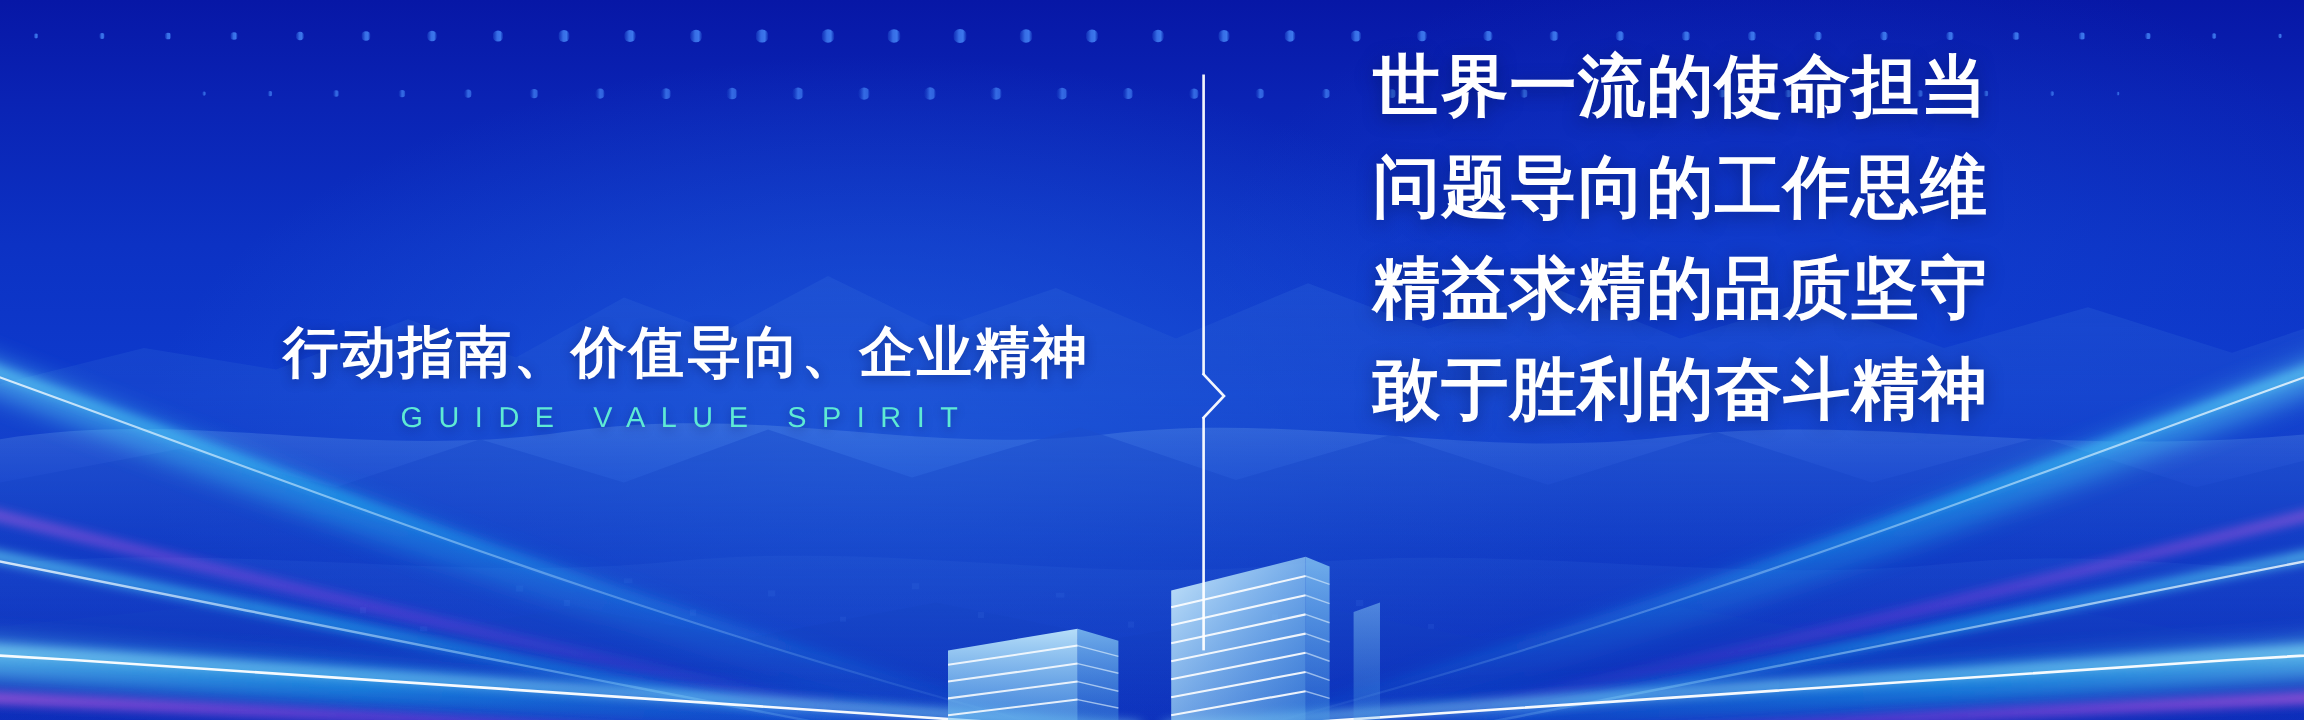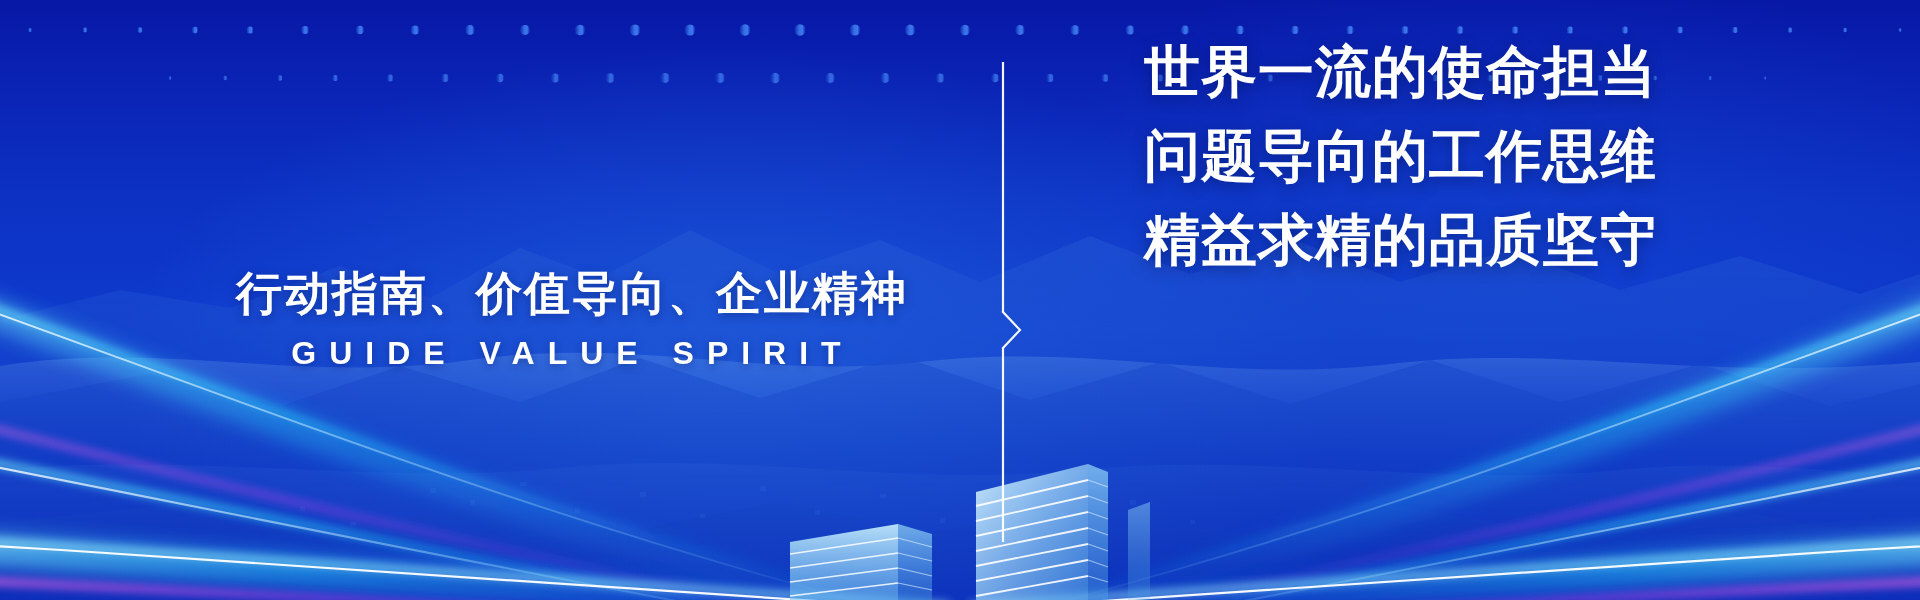--- a/index.html
+++ b/index.html
@@ -72,23 +72,23 @@
     color:#ffffff;
     font-size:46px;
     font-weight:700;
     letter-spacing:2px;
     line-height:1.14;
     white-space:nowrap;
     text-shadow:0 2px 10px rgba(0,20,90,.45);
   }
   .left-sub{
     margin-top:16px;
-    color:#ffffff;
-    font-size:32px;
-    font-weight:700;
+    color:#5eead4;
+    font-size:24px;
+    font-weight:400;
     letter-spacing:13px;
     text-indent:13px;
     white-space:nowrap;
     text-shadow:0 2px 8px rgba(0,20,90,.4);
   }
 
   
   .right-block{
     position:absolute; left:1144px; top:44px;
     width:620px;
@@ -419,15 +419,16 @@
 
   <div class="left-block">
     <div class="left-title">行动指南、价值导向、企业精神</div>
     <div class="left-sub">GUIDE VALUE SPIRIT</div>
   </div>
 
   <div class="right-block">
     <div class="right-line">世界一流的使命担当</div>
     <div class="right-line">问题导向的工作思维</div>
     <div class="right-line">精益求精的品质坚守</div>
+    <div class="right-line">敢于胜利的奋斗精神</div>
   </div>
 
 </div>
 
 </body></html>

